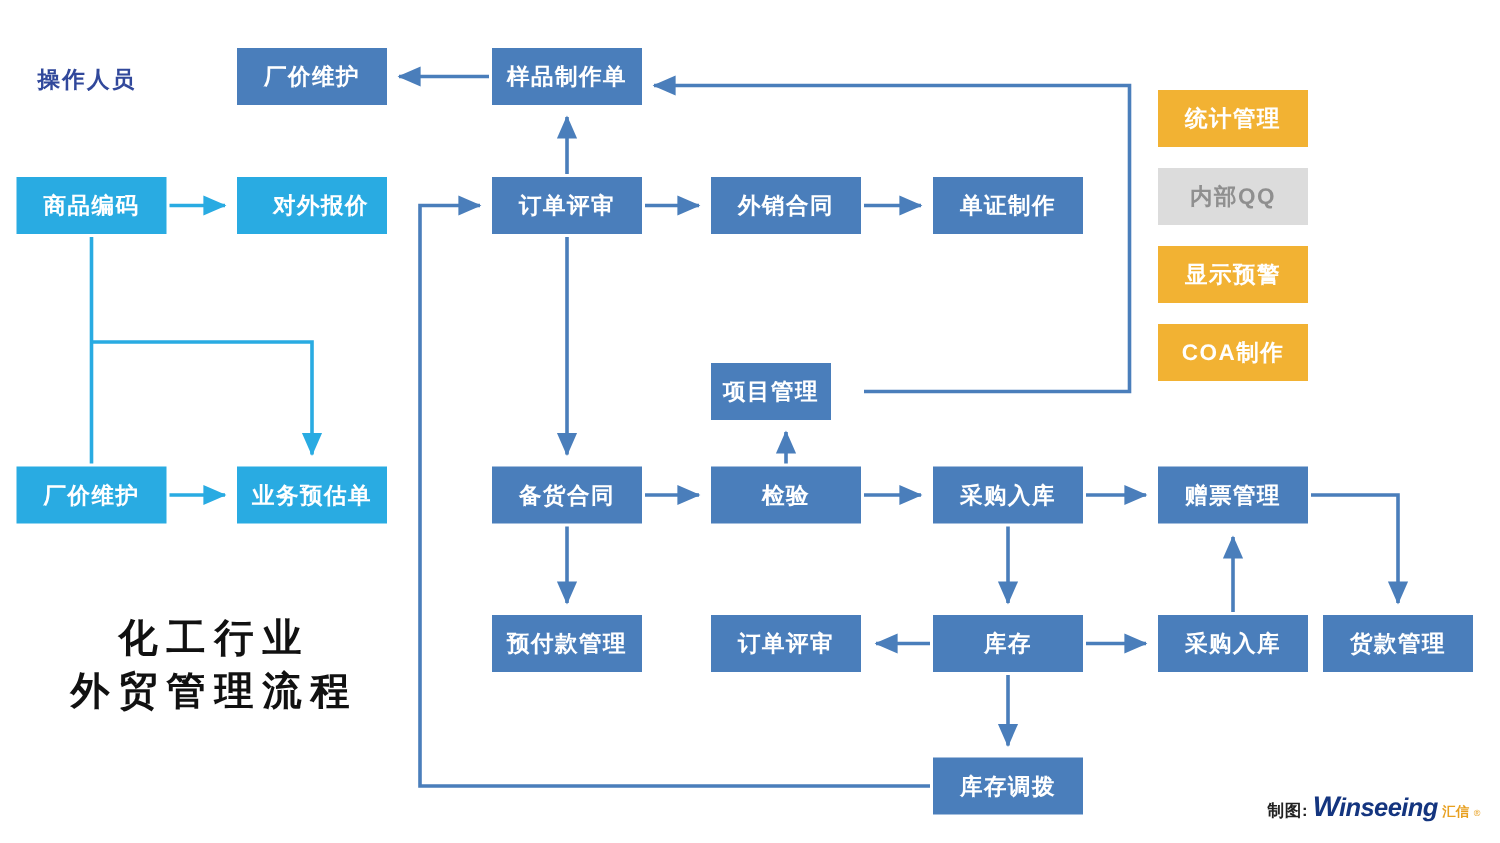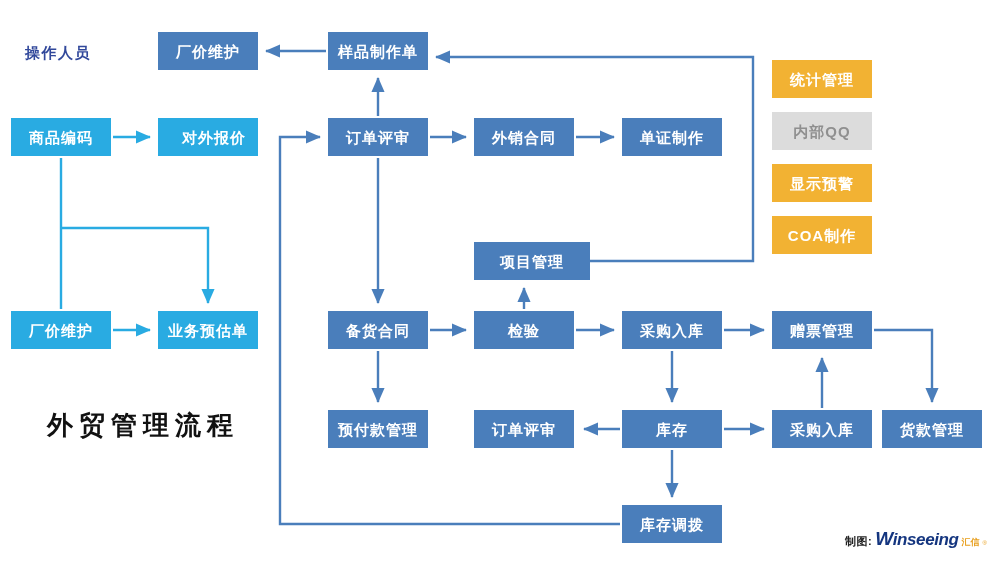--- a/index.html
+++ b/index.html
@@ -102,35 +102,36 @@
   <div class="node blue" style="left:328px;top:32px;width:100px;height:38px;">样品制作单</div>
   <div class="node cyan" style="left:11px;top:118px;width:100px;height:38px;">商品编码</div>
   <div class="node cyan" style="left:158px;top:118px;width:100px;height:38px;padding-left:12px;">对外报价</div>
   <div class="node blue" style="left:474px;top:118px;width:100px;height:38px;">外销合同</div>
   <div class="node blue" style="left:328px;top:118px;width:100px;height:38px;">订单评审</div>
   <div class="node blue" style="left:622px;top:118px;width:100px;height:38px;">单证制作</div>
   <div class="node gold" style="left:772px;top:60px;width:100px;height:38px;">统计管理</div>
   <div class="node gray" style="left:772px;top:112px;width:100px;height:38px;">内部QQ</div>
   <div class="node gold" style="left:772px;top:164px;width:100px;height:38px;">显示预警</div>
   <div class="node gold" style="left:772px;top:216px;width:100px;height:38px;">COA制作</div>
-  <div class="node blue" style="left:474px;top:242px;width:116px;height:38px;">项目管理</div>
+  <div class="node blue" style="left:474px;top:242px;width:80px;height:38px;">项目管理</div>
   <div class="node cyan" style="left:11px;top:311px;width:100px;height:38px;">厂价维护</div>
   <div class="node cyan" style="left:158px;top:311px;width:100px;height:38px;">业务预估单</div>
   <div class="node blue" style="left:328px;top:311px;width:100px;height:38px;">备货合同</div>
   <div class="node blue" style="left:474px;top:311px;width:100px;height:38px;">检验</div>
   <div class="node blue" style="left:622px;top:311px;width:100px;height:38px;">采购入库</div>
   <div class="node blue" style="left:772px;top:311px;width:100px;height:38px;">赠票管理</div>
   <div class="node blue" style="left:328px;top:410px;width:100px;height:38px;">预付款管理</div>
   <div class="node blue" style="left:474px;top:410px;width:100px;height:38px;">订单评审</div>
   <div class="node blue" style="left:622px;top:410px;width:100px;height:38px;">库存</div>
   <div class="node blue" style="left:772px;top:410px;width:100px;height:38px;">采购入库</div>
   <div class="node blue" style="left:882px;top:410px;width:100px;height:38px;">货款管理</div>
   <div class="node blue" style="left:622px;top:505px;width:100px;height:38px;">库存调拨</div>
 
   <div id="title-block" style="left:18px;top:408px;width:250px;">
+    <div>化工行业</div>
     <div>外贸管理流程</div>
   </div>
 
   <div id="credit" style="left:845px;top:528px;">
     <span class="pre">制图:</span>
     <span class="brand"><span class="cap">W</span><span>inseeing</span></span>
     <span class="cn">汇信</span>
     <span class="reg">®</span>
   </div>
 

